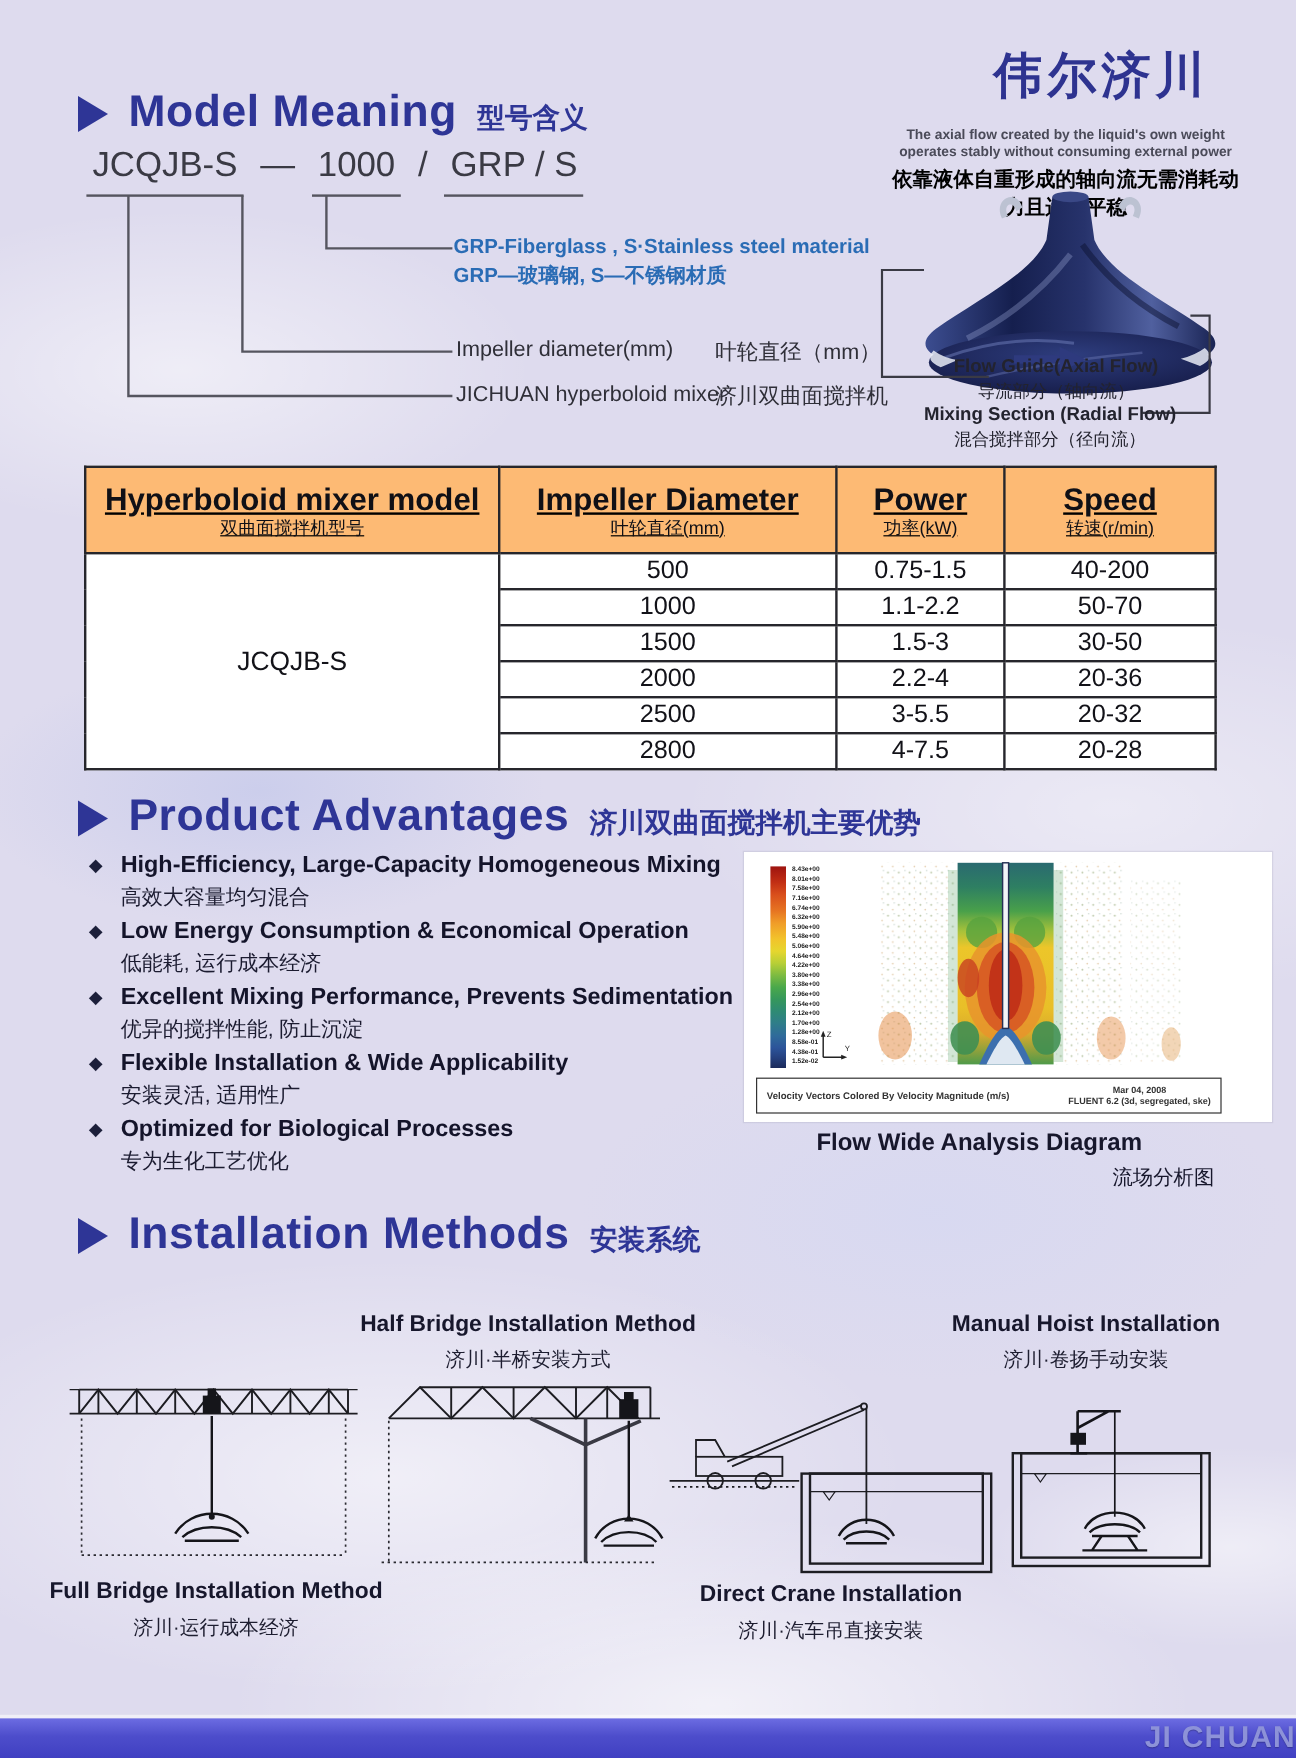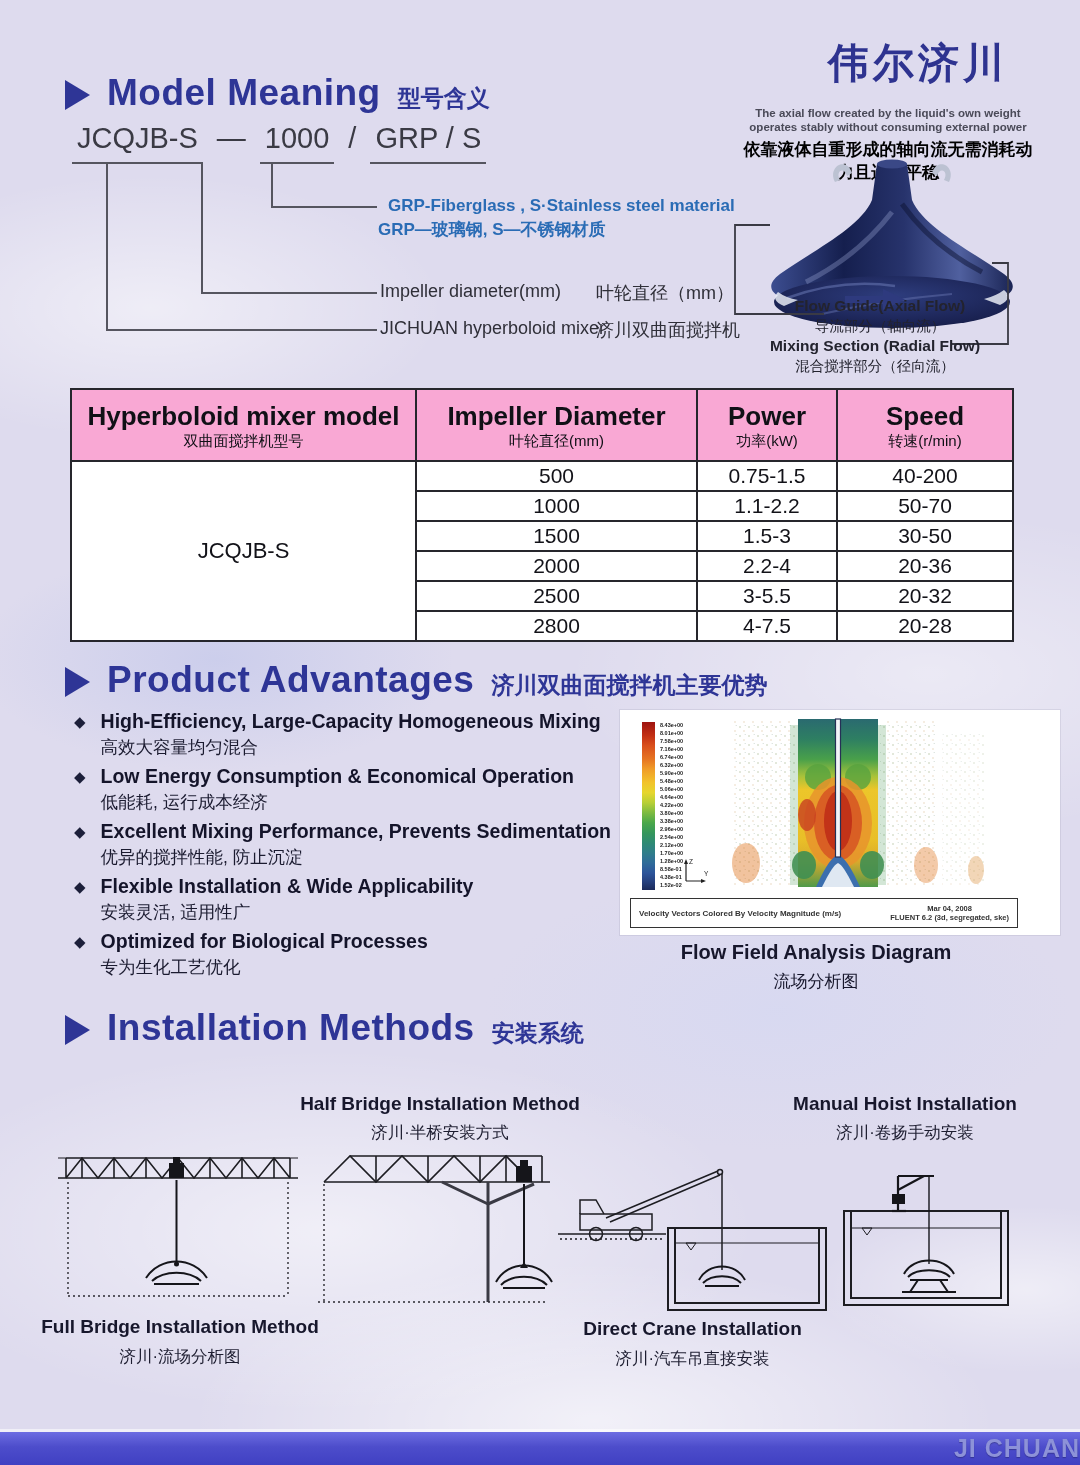--- a/index.html
+++ b/index.html
@@ -35,41 +35,41 @@
   .callout-dark{font-size:18px;font-weight:500;color:#2f2f38;}
   
   .tagline{width:300px;text-align:center;color:#4a4a58;}
   .tagline .en{font-size:11.5px;font-weight:700;line-height:14px;}
   .tagline .zh{font-size:17px;font-weight:700;margin-top:4px;color:#000000;}
   .flow-label-en{font-size:15.5px;font-weight:700;color:#23232e;text-align:center;}
   .flow-label-zh{font-size:14.5px;font-weight:500;color:#23232e;text-align:center;}
   
   table.specs{border-collapse:collapse;table-layout:fixed;width:942px;background:#fff;}
   table.specs th,table.specs td{border:2px solid #26262c;text-align:center;vertical-align:middle;padding:0;}
-  table.specs thead th{background:#f9a8d4;height:70px;}
+  table.specs thead th{background:#fdba74;height:70px;text-decoration:underline;}
   .th-en{font-size:26px;font-weight:600;color:#101016;line-height:30px;}
   .th-zh{font-size:15px;font-weight:500;color:#101016;line-height:19px;}
   td.val{height:28px;font-size:21px;color:#121218;}
   td.model-cell{font-size:22px;color:#121218;background:#fff;}
   
   .adv-item{display:flex;gap:15px;margin-bottom:3px;}
   .adv-diamond{color:#1c1f3a;font-size:15px;line-height:26px;padding-top:1px;}
   .adv-en{font-size:19.5px;font-weight:600;color:#14142a;line-height:26px;}
   .adv-zh{font-size:17.5px;font-weight:400;color:#1b1b30;line-height:26px;}
   
   .cfd-box{width:440px;height:225px;background:#fff;box-shadow:0 0 0 1px rgba(120,120,150,.15);}
   .cfd-legend-bar{position:absolute;left:22px;top:12px;width:13px;height:168px;
     background:linear-gradient(180deg,#9e1410 0%,#c22f14 8%,#d94f1c 14%,#e67422 22%,#f09c28 28%,#f2c32b 36%,#e6d62e 42%,#b8cf36 48%,#7dbb41 54%,#4aa84b 60%,#35975c 66%,#2e8a74 72%,#2f7d8a 78%,#2f6b9a 84%,#2c549a 90%,#25407e 95%,#1b2a5a 100%);}
   .cfd-legend-labels{position:absolute;left:40px;top:11px;font-size:5.5px;line-height:8px;font-weight:700;color:#222;white-space:pre;}
   .cfd-footer{position:absolute;left:10px;top:188px;width:370px;height:28px;border:1px solid #333;
     display:flex;justify-content:space-between;align-items:center;padding:0 8px;box-sizing:content-box;}
   .cfd-footer-left{font-size:8px;font-weight:700;color:#333;}
   .cfd-footer-right{font-size:7.5px;font-weight:700;color:#333;text-align:center;line-height:9.5px;}
   .cfd-caption-en{font-size:20px;font-weight:600;color:#17172c;text-align:center;}
-  .cfd-caption-zh{font-size:17px;font-weight:500;color:#17172c;text-align:center;}
+  .cfd-caption-zh{font-size:17px;font-weight:500;color:#17172c;text-align:right;}
   
   .inst-cap-en{font-size:19px;font-weight:600;color:#17172c;text-align:center;}
   .inst-cap-zh{font-size:16.5px;font-weight:400;color:#1d1d30;text-align:center;}
   
   .footer-top-line{position:absolute;left:0;top:1429px;width:1080px;height:3px;background:rgba(255,255,255,.55);}
   .footer-bar{position:absolute;left:0;top:1432px;width:1080px;height:33px;
     background:linear-gradient(180deg,#6c6ce2 0%,#4d4dcb 45%,#4040c2 100%);
     display:flex;justify-content:flex-end;align-items:center;box-sizing:border-box;}
   .footer-brand{font-size:25px;font-weight:800;letter-spacing:1px;color:#8d92d8;text-shadow:0 1px 1px rgba(20,20,60,.35);}
   svg{display:block;}
@@ -94,21 +94,21 @@
   <span class="sep">/</span>
   <span class="seg">GRP / S</span>
 </div>
 
 <svg class="abs" style="left:90px;top:153px;" width="600" height="190" viewBox="0 0 600 190">
   <path d="M17,10 V177 H287" fill="none" stroke="#55555f" stroke-width="2"></path>
   <path d="M112,10 V140 H287" fill="none" stroke="#55555f" stroke-width="2"></path>
   <path d="M182,10 V54 H287" fill="none" stroke="#55555f" stroke-width="2"></path>
 </svg>
 
-<div class="abs callout-blue" style="left:388px;top:194px;">GRP-Fiberglass , S·Stainless steel material</div>
+<div class="abs callout-blue" style="left:378px;top:194px;">GRP-Fiberglass , S·Stainless steel material</div>
 <div class="abs callout-blue" style="left:378px;top:218px;">GRP—玻璃钢, S—不锈钢材质</div>
 
 <div class="abs callout-dark" style="left:380px;top:281px;">Impeller diameter(mm)</div>
 <div class="abs callout-dark" style="left:596px;top:281px;">叶轮直径（mm）</div>
 
 <div class="abs callout-dark" style="left:380px;top:318px;">JICHUAN hyperboloid mixer</div>
 <div class="abs callout-dark" style="left:596px;top:318px;">济川双曲面搅拌机</div>
 
 <div class="abs tagline" style="left:738px;top:106px;">
   <div class="en">The axial flow created by the liquid's own weight</div>
@@ -342,21 +342,21 @@
 
   <div class="cfd-footer">
     <span class="cfd-footer-left">Velocity Vectors Colored By Velocity Magnitude (m/s)</span>
     <span class="cfd-footer-right">
       <div>Mar 04, 2008</div>
       <div>FLUENT 6.2 (3d, segregated, ske)</div>
     </span>
   </div>
 </div>
 
-<div class="abs cfd-caption-en" style="left:620px;top:941px;width:392px;">Flow Field Analysis Diagram</div>
+<div class="abs cfd-caption-en" style="left:620px;top:941px;width:392px;">Flow Wide Analysis Diagram</div>
 <div class="abs cfd-caption-zh" style="left:620px;top:970px;width:392px;">流场分析图</div>
 
 <div class="abs sec-heading" style="left:65px;top:1007px;">
   <span class="tri"></span>
   <span class="sec-en">Installation Methods</span>
   <span class="sec-zh">安装系统</span>
 </div>
 
 <div class="abs inst-cap-en" style="left:300px;top:1093px;width:280px;">Half Bridge Installation Method</div>
 <div class="abs inst-cap-zh" style="left:300px;top:1122px;width:280px;">济川·半桥安装方式</div>
@@ -448,20 +448,20 @@
   <path d="M93,20 V108" stroke="#15151a" stroke-width="1.4" fill="none"></path>
   <g stroke="#15151a" stroke-width="2" fill="none">
     <path d="M68,118 C77,100 109,100 118,118"></path>
     <path d="M72,121 C81,112 105,112 114,121"></path>
     <path d="M74,124 H112"></path>
     <path d="M74,136 L82,124 M112,136 L104,124 M66,136 H120"></path>
   </g>
 </svg>
 
 <div class="abs inst-cap-en" style="left:40px;top:1316px;width:280px;">Full Bridge Installation Method</div>
-<div class="abs inst-cap-zh" style="left:40px;top:1346px;width:280px;">济川·流场分析图</div>
+<div class="abs inst-cap-zh" style="left:40px;top:1346px;width:280px;">济川·运行成本经济</div>
 <div class="abs inst-cap-en" style="left:550px;top:1318px;width:285px;">Direct Crane Installation</div>
 <div class="abs inst-cap-zh" style="left:550px;top:1348px;width:285px;">济川·汽车吊直接安装</div>
 
 <div class="footer-top-line"></div>
 <div class="footer-bar">
   <span class="footer-brand">JI CHUAN</span>
 </div>
 
 </body></html>

